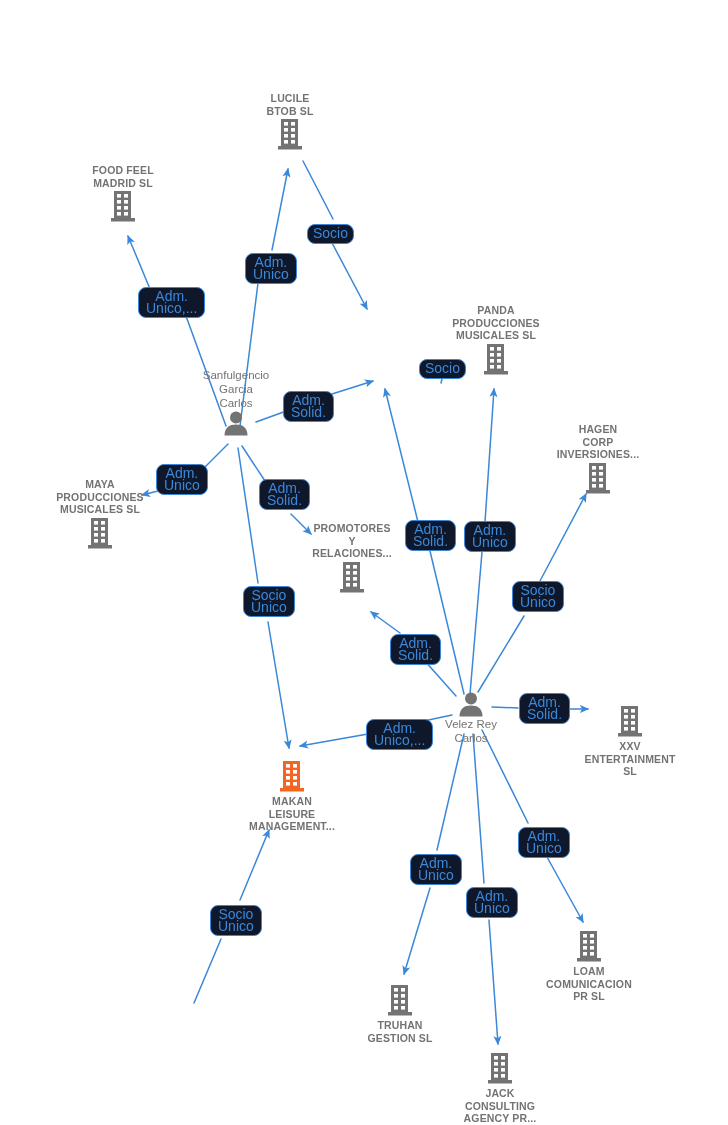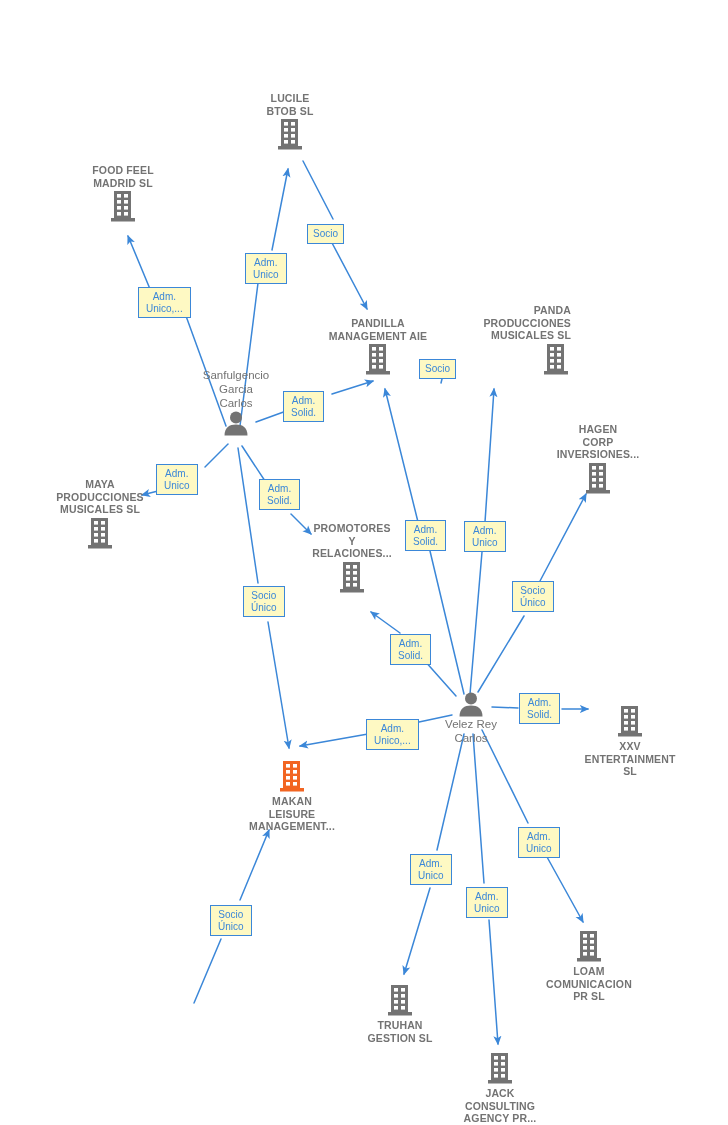--- a/index.html
+++ b/index.html
@@ -45,25 +45,25 @@
   }
   .node .glyph svg{display:inline-block;vertical-align:top;}
   .node .cap{display:block;}
   
   .node.company .glyph{margin-bottom:2px;}
 
   
   .chip{
     position:absolute;
     box-sizing:border-box;
-    background:#fef9c3;
+    background:#0f172a;
     border:1.4px solid #3b87d8;
-    border-radius:0;
+    border-radius:8px;
     color:#3b87d8;
-    font-size:10px;
+    font-size:14px;
     line-height:11.6px;
     text-align:center;
     padding:3px 5px;
     white-space:nowrap;
     font-weight:normal;
   }
   .chip.two{padding:3px 7px;}
   .chip span{display:block;}
 
   
@@ -200,44 +200,22 @@
             <rect x="16" y="11" width="4" height="3.6"></rect>
             <rect x="9" y="17" width="4" height="3.6"></rect>
             <rect x="16" y="17" width="4" height="3.6"></rect>
             <rect x="9" y="23" width="4" height="3.6"></rect>
             <rect x="16" y="23" width="4" height="3.6"></rect>
           </g>
         </svg>
     </span>
   </div>
 
-  <div class="node company" style="left:378px;top:273px;">
-    <span class="cap">PANDILLA</span>
-    <span class="cap">MANAGEMENT AIE</span>
-    <span class="glyph">
-      <svg width="30" height="34" viewBox="0 0 30 34">
-          <g fill="#737373">
-            <rect x="6" y="2" width="17" height="27"></rect>
-            <rect x="3" y="29" width="24" height="3.5"></rect>
-          </g>
-          <g fill="#ffffff">
-            <rect x="9" y="5" width="4" height="3.6"></rect>
-            <rect x="16" y="5" width="4" height="3.6"></rect>
-            <rect x="9" y="11" width="4" height="3.6"></rect>
-            <rect x="16" y="11" width="4" height="3.6"></rect>
-            <rect x="9" y="17" width="4" height="3.6"></rect>
-            <rect x="16" y="17" width="4" height="3.6"></rect>
-            <rect x="9" y="23" width="4" height="3.6"></rect>
-            <rect x="16" y="23" width="4" height="3.6"></rect>
-          </g>
-        </svg>
-    </span>
-  </div>
-
-  <div class="node company" style="left:496px;top:260px;text-align:right;">
+
+  <div class="node company" style="left:496px;top:260px;">
     <span class="cap">PANDA</span>
     <span class="cap">PRODUCCIONES</span>
     <span class="cap">MUSICALES  SL</span>
     <span class="glyph">
       <svg width="30" height="34" viewBox="0 0 30 34">
           <g fill="#737373">
             <rect x="6" y="2" width="17" height="27"></rect>
             <rect x="3" y="29" width="24" height="3.5"></rect>
           </g>
           <g fill="#ffffff">

